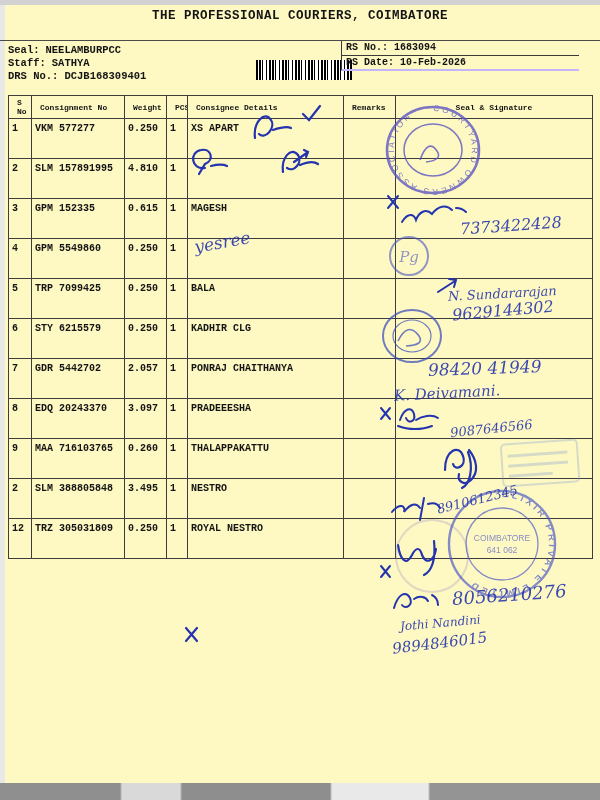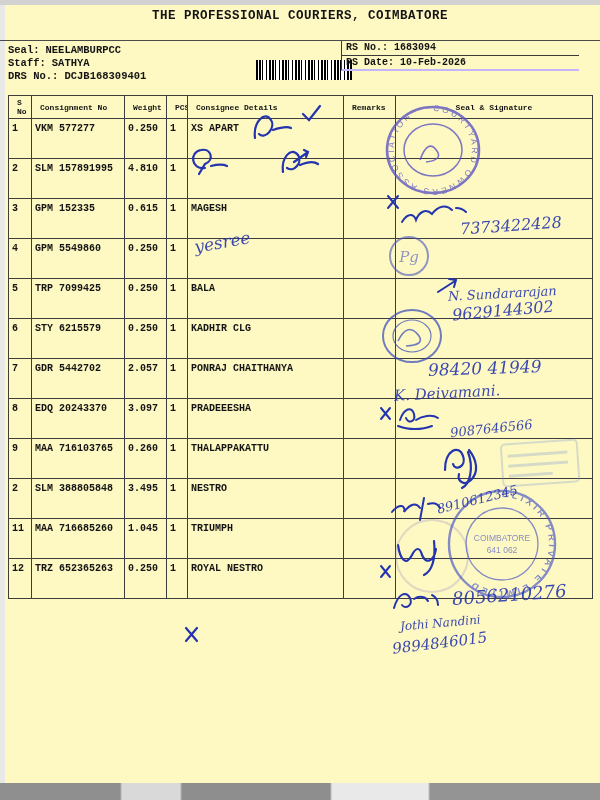--- a/index.html
+++ b/index.html
@@ -173,31 +173,22 @@
       <tr>
           <td>2</td>
           <td>SLM 388805848</td>
           <td>3.495</td>
           <td>1</td>
           <td>NESTRO</td>
           <td></td>
           <td></td>
         </tr>
       <tr>
-          <td>11</td>
-          <td>MAA 716685260</td>
-          <td>1.045</td>
-          <td>1</td>
-          <td>TRIUMPH</td>
-          <td></td>
-          <td></td>
-        </tr>
-      <tr>
           <td>12</td>
-          <td>TRZ 652365263</td>
+          <td>TRZ 305031809</td>
           <td>0.250</td>
           <td>1</td>
           <td>ROYAL NESTRO</td>
           <td></td>
           <td></td>
         </tr>
     </tbody>
   </table>
 
   <div class="ink">

